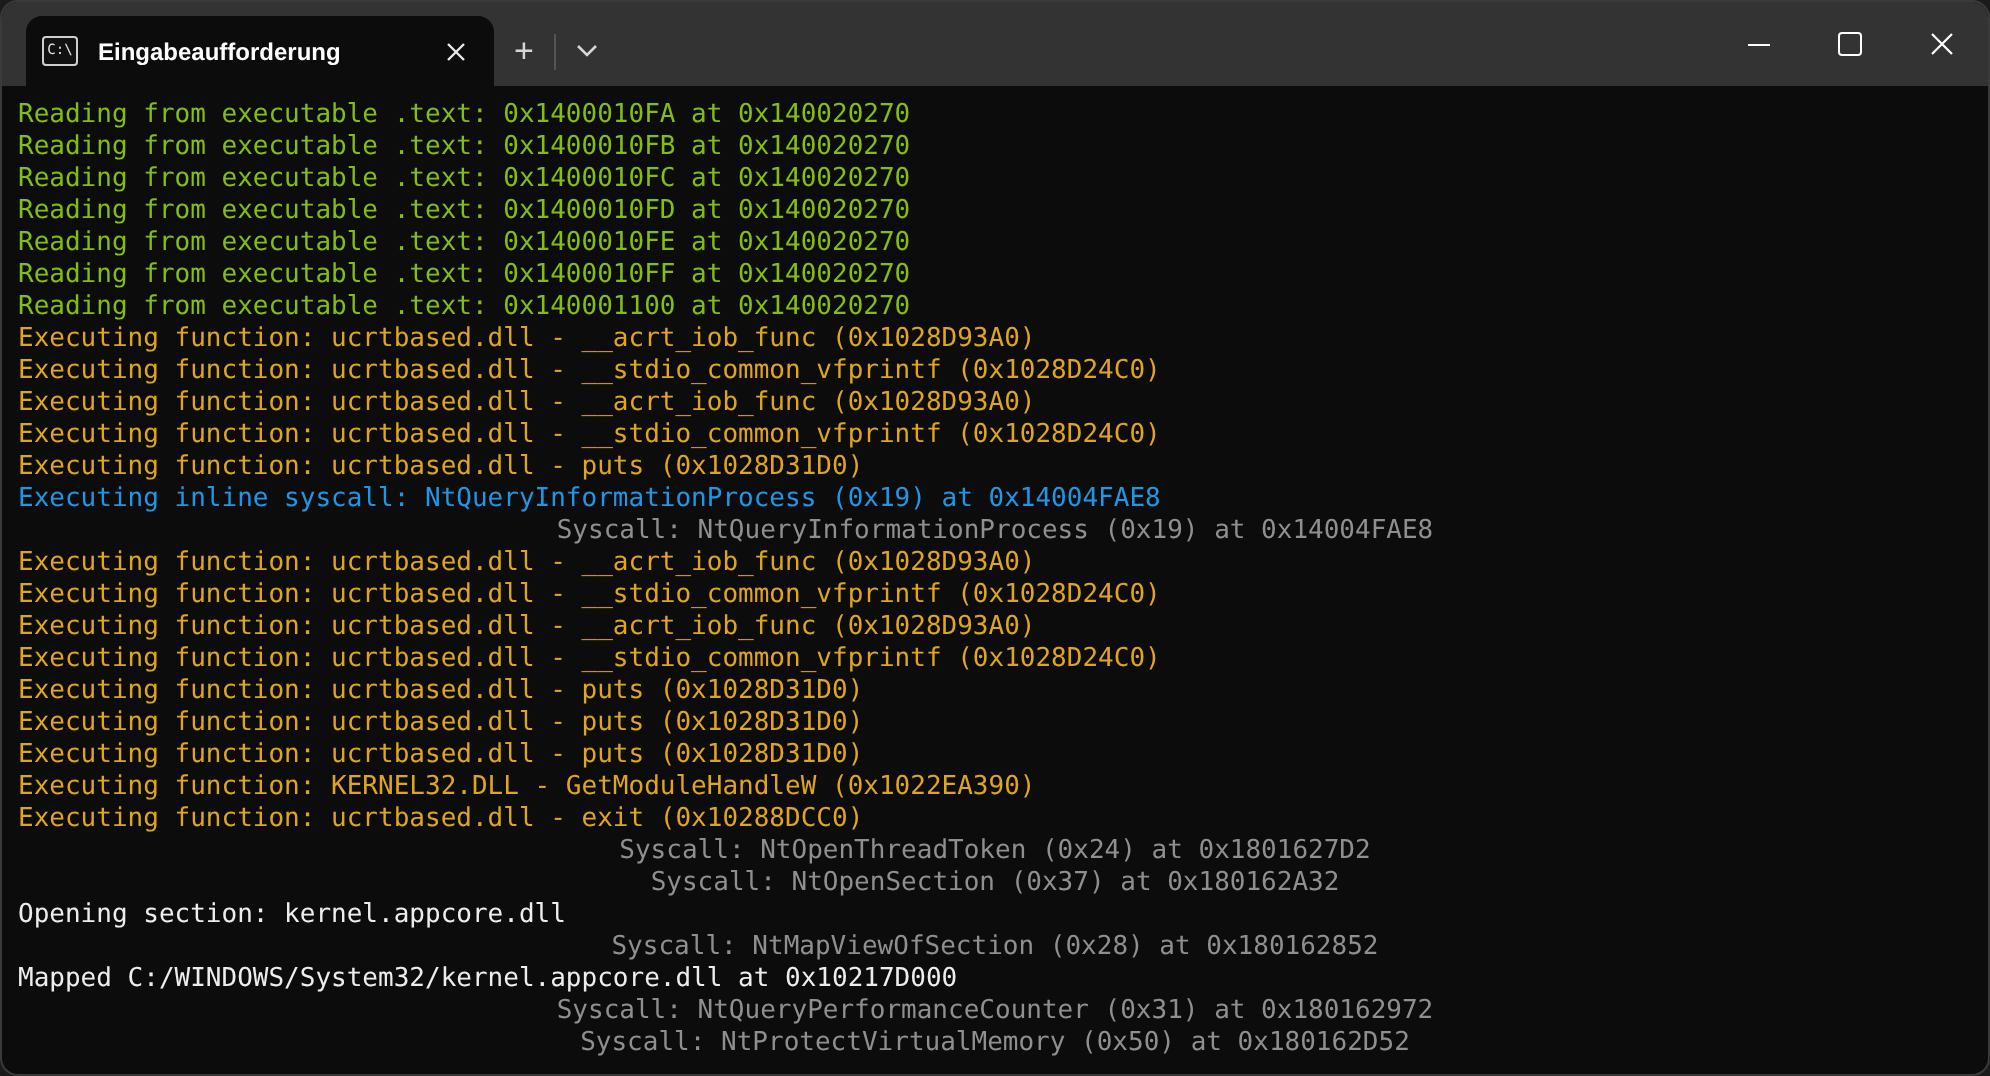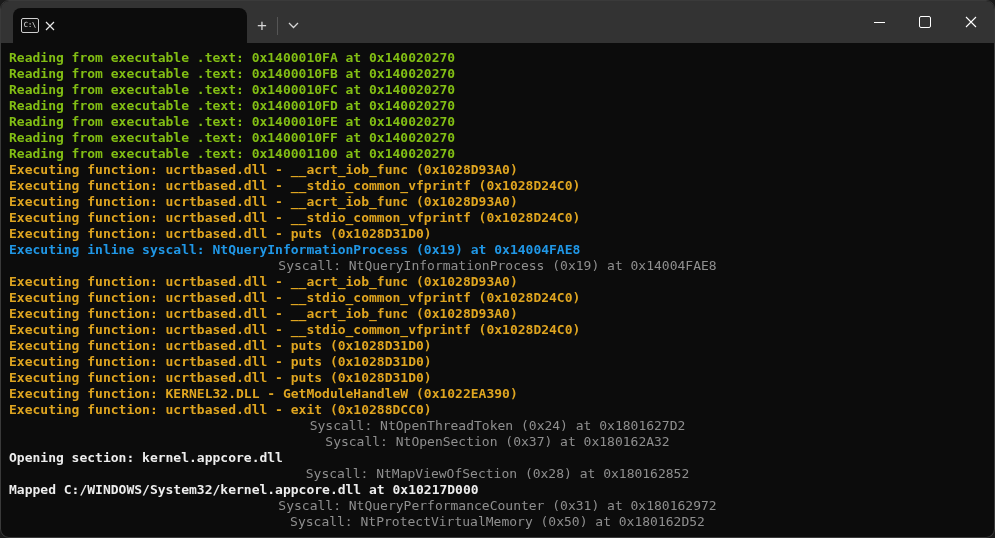--- a/index.html
+++ b/index.html
@@ -23,31 +23,32 @@
   .sep{width:1px;height:18px;background:#555;margin-top:16px;}
   .drag-region{flex:1 1 auto;}
   .win-controls{display:flex;align-items:stretch;height:42px;}
   .win-btn{width:46px;display:flex;align-items:center;justify-content:center;cursor:pointer;}
   .min-glyph{width:11px;height:1px;background:#ffffff;}
   .max-glyph{width:10px;height:10px;border:1px solid #ffffff;border-radius:2px;}
   svg.x{display:block;}
   
   .terminal{padding:7px 8px 0 8px;font-family:"DejaVu Sans Mono","Liberation Mono",monospace;
     font-size:13px;line-height:16px;white-space:pre;}
-  .tline{height:16px;font-weight:bold;}
+  .tline{height:16px;font-weight:normal;}
   .tline.regular{font-weight:normal;text-align:center;}
 </style>
 </head>
 <body>
 
 <div class="window">
   <div class="titlebar">
 
     <div class="tab">
       <div class="tab-icon">C:\</div>
+      <div class="tab-title">Eingabeaufforderung</div>
       <div class="tab-close">
         <svg class="x" width="10" height="10" viewBox="0 0 10 10">
           <path d="M1 1 L9 9 M9 1 L1 9" stroke="#e8e8e8" stroke-width="1.2"></path>
         </svg>
       </div>
     </div>
 
     <div class="tbar-btn">
       <span class="plus">+</span>
     </div>

